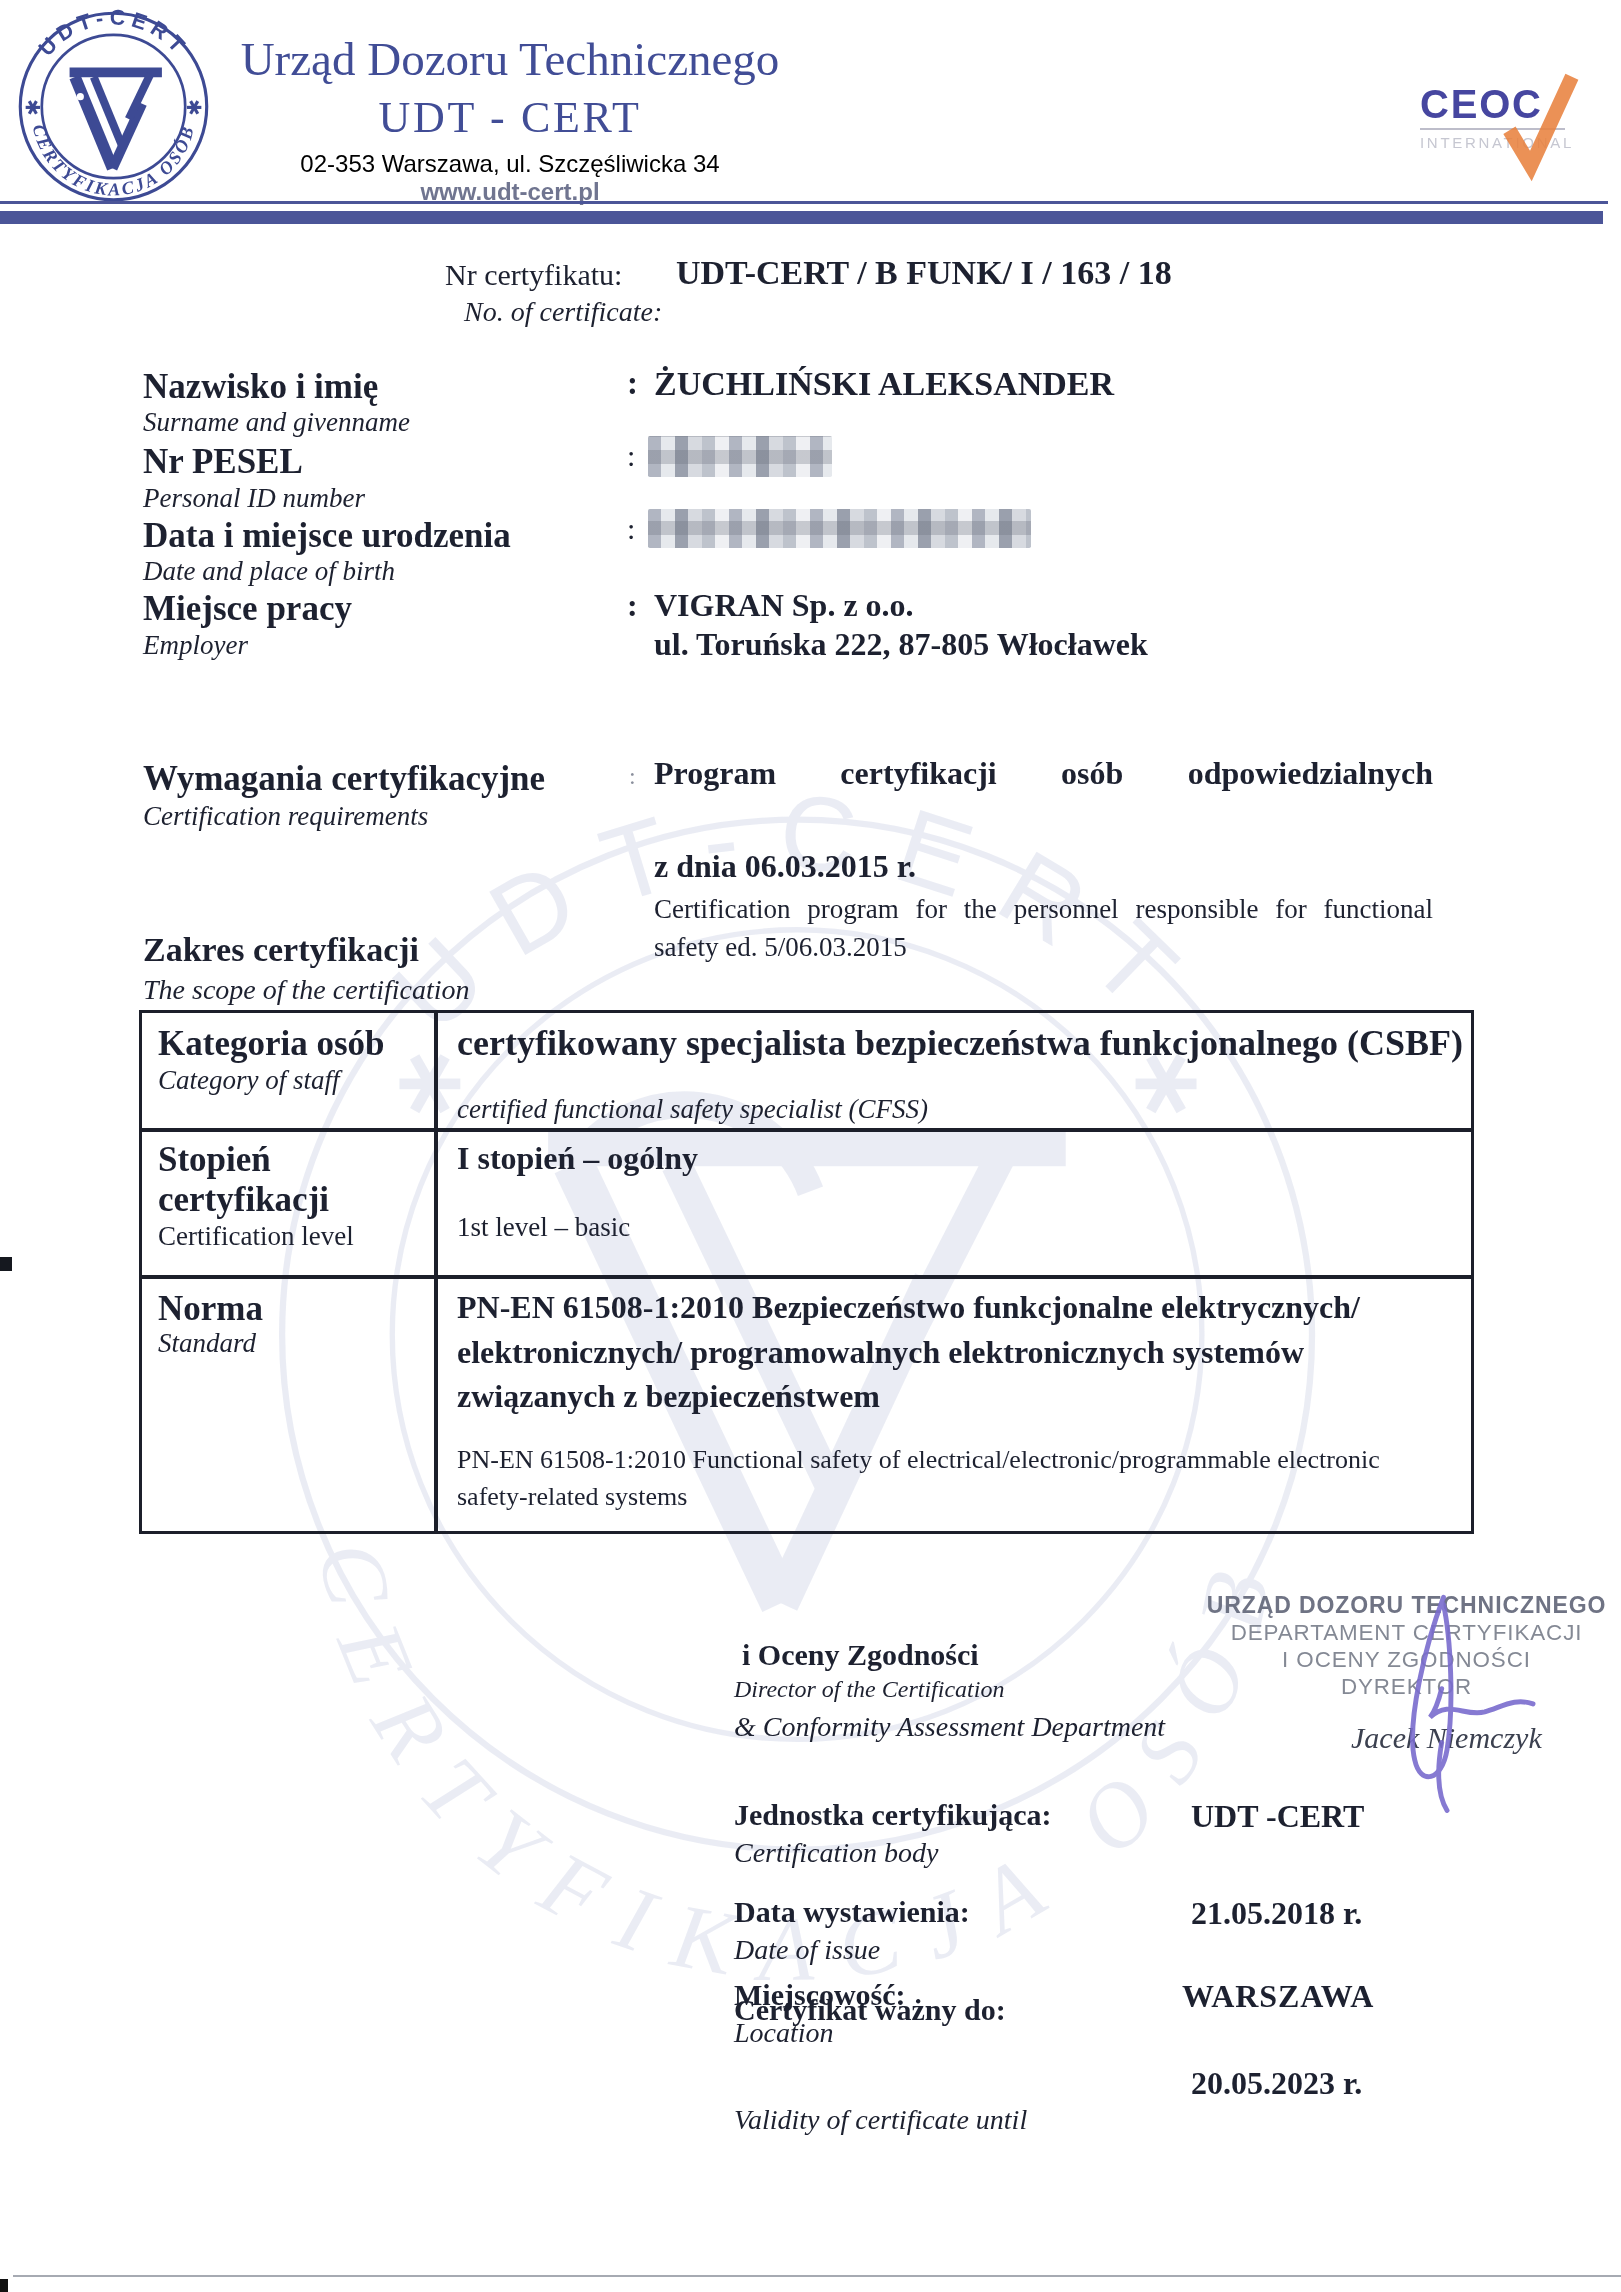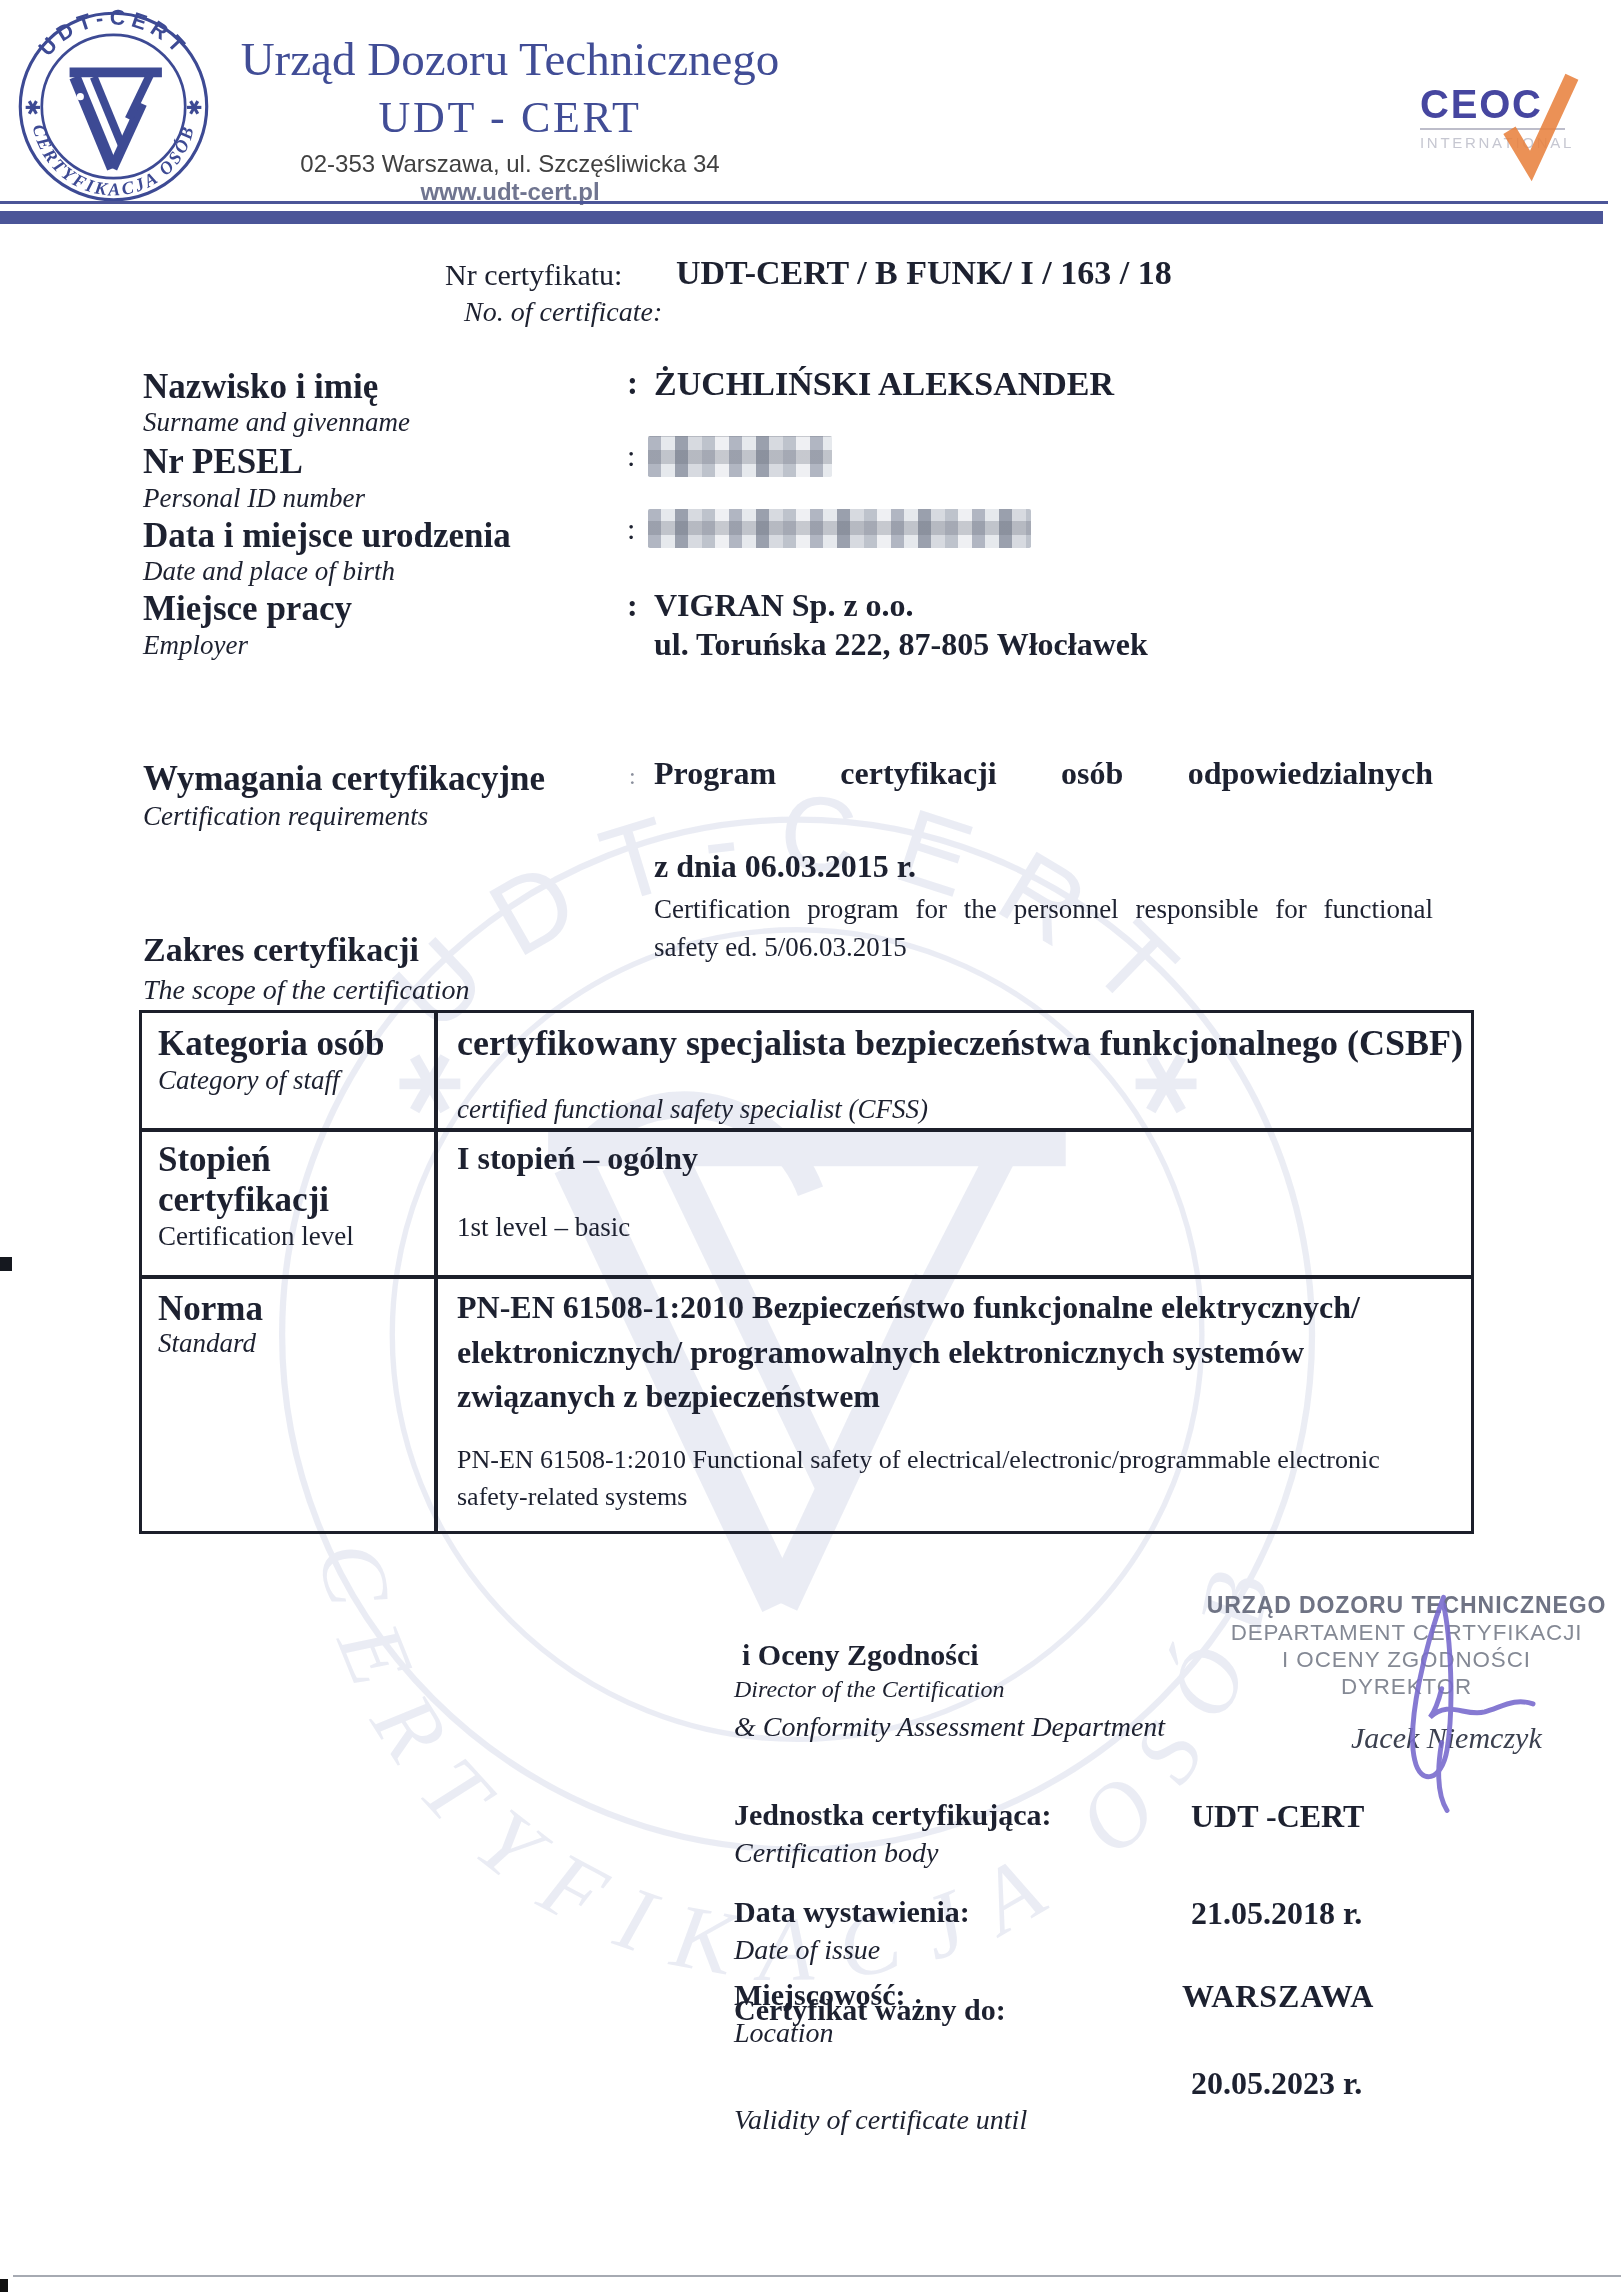--- a/index.html
+++ b/index.html
@@ -95,21 +95,21 @@
         <path d="M 62,73 L 165,73" stroke-width="11"></path>
         <path d="M 152,75 L 128,125" stroke-width="9"></path>
       </g>
       <circle cx="74" cy="100" r="4" fill="#ffffff" stroke="none"></circle>
     </g>
   </svg>
 
   <div class="abs z" style="left:219px;top:32px;width:582px;text-align:center">
     <div style="font-size:47px;color:#414d96">Urząd Dozoru Technicznego</div>
     <div style="font-size:44px;color:#414d96;letter-spacing:2.7px;margin-top:6.3px">UDT - CERT</div>
-    <div class="sans" style="font-size:24px;color:#404040;margin-top:6.3px">02-353 Warszawa, ul. Szczęśliwicka 34</div>
+    <div class="sans" style="font-size:24px;color:#000000;margin-top:6.3px">02-353 Warszawa, ul. Szczęśliwicka 34</div>
     <div class="sans b" style="font-size:24px;color:#707590;margin-top:0.9px">www.udt-cert.pl</div>
   </div>
 
   <div class="abs z" style="left:1420px;top:82px;width:157px">
     <div class="sans" style="font-size:40px;font-weight:bold;color:#4646a0;letter-spacing:1.8px">CEOC</div>
     <div style="height:1.8px;background:#bdbdca;width:145px;margin-top:0.9px"></div>
     <div class="sans" style="font-size:15px;color:#c6c7d1;letter-spacing:2.7px;margin-top:4.5px">INTERNATIONAL</div>
     <svg class="abs" style="left:73px;top:-16px" width="90" height="116" viewBox="0 0 100 130">
       <path d="M 18,72 L 42,112 L 88,12" stroke="#e8823f" stroke-width="16" fill="none" opacity="0.88"></path>
     </svg>

